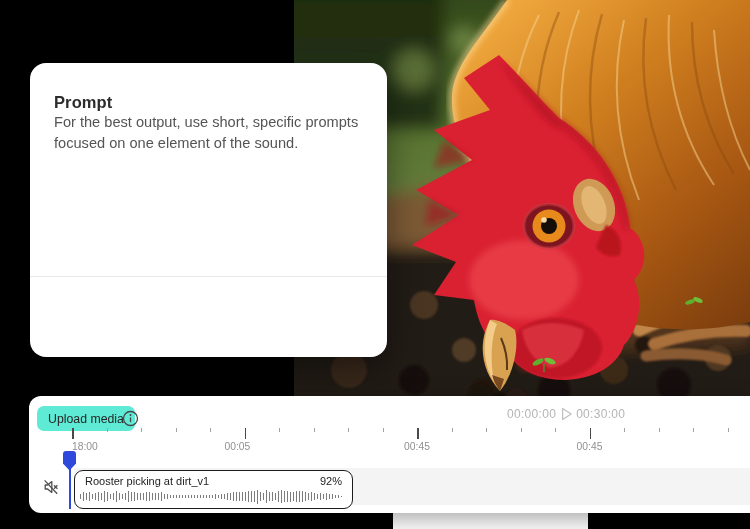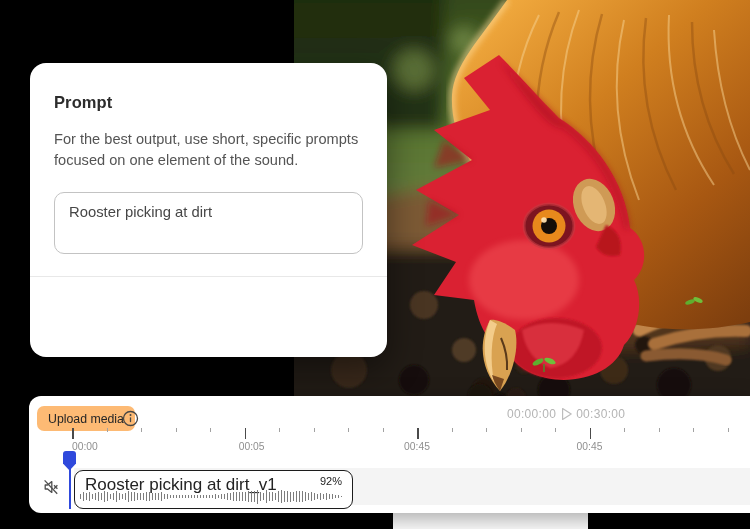--- a/index.html
+++ b/index.html
@@ -11,21 +11,21 @@
   .photo { position:absolute; left:294px; top:0; width:456px; height:400px; overflow:hidden; }
   .photo svg { display:block; }
 
   
   .prompt-card {
     position:absolute; left:30px; top:63px; width:357px; height:294px;
     background:#fff; border-radius:16px; box-shadow:0 12px 34px rgba(0,0,0,.45);
     padding:30px 24px 0 24px; z-index:5;
   }
   .prompt-title { font-size:16.5px; font-weight:700; color:#2c2c2c; letter-spacing:.1px; }
-  .prompt-desc  { margin-top:17px; font-size:14.6px; line-height:1.42; color:#545454; width:316px; }
+  .prompt-desc  { font-size:14.6px; line-height:1.42; color:#545454; width:316px; }
   .prompt-input {
     margin-top:22px; width:309px; height:62px; border:1.5px solid #c3c3c3; border-radius:10px;
     font-size:14.8px; color:#464646; padding:11px 14px; resize:none; outline:none;
     font-family:"Liberation Sans", sans-serif; background:#fff; display:block;
   }
   .card-divider { position:absolute; left:0; right:0; top:213px; height:1px; background:#e8e8e8; }
   .card-footer  { position:absolute; right:26px; top:234px; }
   .generate-btn {
     display:flex; align-items:center; gap:8px; height:36px; padding:0 18px 0 15px;
     background:var(--accent,#3e5be9); color:#fff; border:none; border-radius:18px;
@@ -34,21 +34,21 @@
 
   
   .timeline-panel {
     position:absolute; left:29px; top:396px; width:721px; height:117px;
     background:#fff; border-radius:12px 0 0 12px; z-index:6; box-shadow:0 6px 22px rgba(0,0,0,.35);
   }
   .bottom-white { position:absolute; left:393px; top:513px; width:195px; height:16px; background:#fff; z-index:4; }
 
   .upload-btn {
     position:absolute; left:8px; top:10px; height:25px; padding:0 11px;
-    background:#fdba74; border:none; border-radius:7px; color:#262626;
+    background:#5eead4; border:none; border-radius:7px; color:#262626;
     font-size:12.3px; font-family:"Liberation Sans", sans-serif; cursor:pointer;
   }
   .info-btn { position:absolute; left:93px; top:14px; width:17px; height:17px; background:none; border:none; padding:0; cursor:pointer; }
 
   .transport { position:absolute; left:478px; top:10px; display:flex; align-items:center; gap:2px; }
   .transport .tc { font-size:12px; color:#b4b4b4; letter-spacing:.3px; }
   .play-btn { background:none; border:none; padding:0; width:16px; height:16px; cursor:pointer; }
 
   .ruler { position:absolute; left:0; top:30px; width:721px; height:26px; }
   .tick { position:absolute; top:2px; background:#a2a2a2; width:1px; height:4px; }
@@ -60,21 +60,21 @@
   .playhead-line { position:absolute; left:39.5px; top:60px; width:2.5px; height:53px; background:var(--playhead,#2f4be0); z-index:3; }
   .playhead-head { position:absolute; left:34px; top:55px; z-index:3; }
 
   .mute-btn { position:absolute; left:13px; top:82px; width:18px; height:18px; background:none; border:none; padding:0; cursor:pointer; }
 
   .clip {
     position:absolute; left:45px; top:74px; width:279px; height:39px;
     background:#fff; border:1.6px solid #1c1c1c; border-radius:9px; z-index:2; cursor:grab;
   }
   .clip-head { display:flex; justify-content:space-between; padding:4px 10px 0 10px; }
-  .clip-name { font-size:17px; color:#232323; }
+  .clip-name { font-size:11px; color:#232323; }
   .clip-vol  { font-size:11px; color:#232323; }
   .clip-wave { position:absolute; left:5px; right:5px; bottom:3px; height:17px;
                display:flex; align-items:center; overflow:hidden; }
   .clip-wave i { display:block; width:1px; margin-right:2px; background:#7c7c7c; flex:none; }
 </style>
 </head>
 <body>
 
 <div class="stage">
 
@@ -200,21 +200,20 @@
         <circle cx="186" cy="396" r="12" fill="#1c130c"></circle>
           <circle cx="222" cy="398" r="10" fill="#2c1f12"></circle>
         <circle cx="206" cy="402" r="9" fill="#140d07"></circle>
       </g>
     </svg>
   </div>
 
   <div class="prompt-card">
     <div class="prompt-title">Prompt</div>
     <div class="prompt-desc">For the best output, use short, specific prompts focused on one element of the sound.</div>
-    <textarea class="prompt-input" spellcheck="false" style="">Rooster picking at dirt</textarea>
     <div class="card-divider"></div>
   </div>
 
   <div class="timeline-panel">
 
     <button class="upload-btn">Upload media</button>
 
     <button class="info-btn" title="">
       <svg width="17" height="17" viewBox="0 0 17 17">
         <circle cx="8.5" cy="8.5" r="7" fill="none" stroke="#464646" stroke-width="1.3"></circle>
@@ -228,27 +227,27 @@
       <button class="play-btn">
         <svg width="16" height="16" viewBox="0 0 16 16">
           <path d="M4.6,2.6 L13.2,8 L4.6,13.4 Z" fill="none" stroke="#bdbdbd" stroke-width="1.2" stroke-linejoin="round"></path>
         </svg>
       </button>
       <span class="tc">00:30:00</span>
     </div>
 
     <div class="ruler">
         <div class="tick major" style="left: 43px;"></div>
-        <div class="tick-label" style="left: 43px;">00:00</div>
+        <div class="tick-label" style="left: 43px;">18:00</div>
         <div class="tick" style="left: 77.5px;"></div>
         <div class="tick" style="left: 112px;"></div>
         <div class="tick" style="left: 146.5px;"></div>
         <div class="tick" style="left: 181px;"></div>
         <div class="tick major" style="left: 215.5px;"></div>
-        <div class="tick-label" style="left: 195.5px; text-align: right;">00:05</div>
+        <div class="tick-label" style="left: 195.5px; text-align: left;">00:05</div>
         <div class="tick" style="left: 250px;"></div>
         <div class="tick" style="left: 284.5px;"></div>
         <div class="tick" style="left: 319px;"></div>
         <div class="tick" style="left: 353.5px;"></div>
         <div class="tick major" style="left: 388px;"></div>
         <div class="tick-label" style="left: 368px; text-align: center;">00:45</div>
         <div class="tick" style="left: 422.5px;"></div>
         <div class="tick" style="left: 457px;"></div>
         <div class="tick" style="left: 491.5px;"></div>
         <div class="tick" style="left: 526px;"></div>

